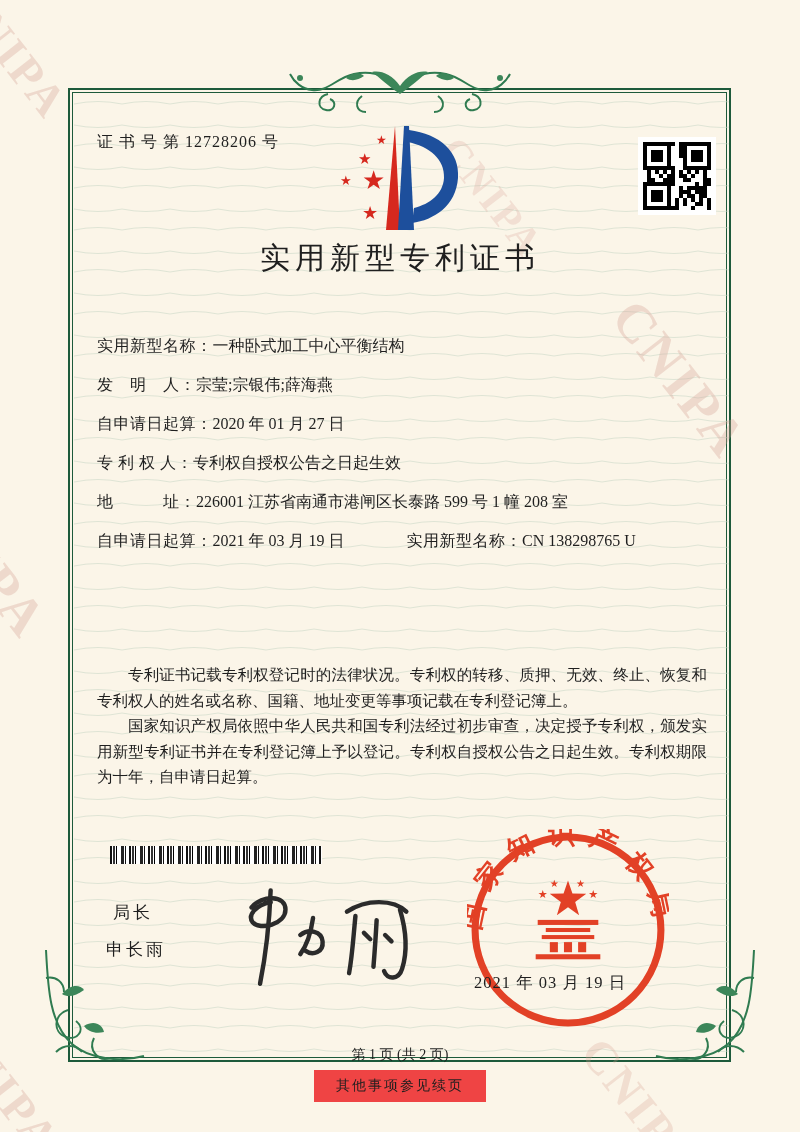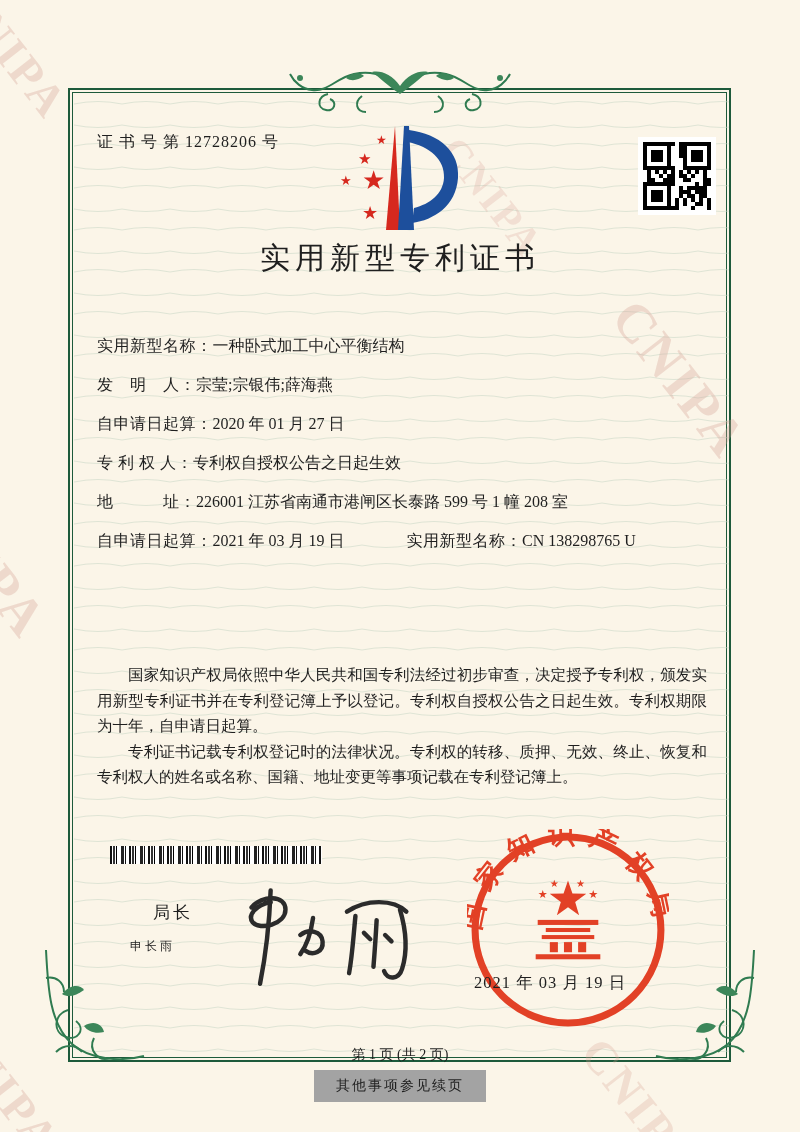--- a/index.html
+++ b/index.html
@@ -61,30 +61,30 @@
     position:absolute; left:110px; top:846px; width:212px; height:18px; z-index:2;
     background:
       repeating-linear-gradient(90deg,
         #111 0 2px, transparent 2px 3px,
         #333 3px 5px, transparent 5px 6px,
         #000 6px 7px, transparent 7px 11px,
         #222 11px 14px, transparent 14px 15px,
         #111 15px 16px, transparent 16px 19px),
       #fff;
   }
-  .signer-title { position:absolute; left:113px; top:901px; font-size:17px; letter-spacing:3px; z-index:2;margin-left:40px; }
-  .signer-name  { position:absolute; left:130px; top:938px; font-size:12px; letter-spacing:3px; z-index:2; }
+  .signer-title { position:absolute; left:113px; top:901px; font-size:17px; letter-spacing:3px; z-index:2; }
+  .signer-name  { position:absolute; left:106px; top:938px; font-size:17px; letter-spacing:3px; z-index:2; }
   .signature { position:absolute; left:224px; top:882px; width:212px; height:106px; z-index:2; }
   .signature path { stroke:#2b2b2b; stroke-width:4.2; fill:none; stroke-linecap:round; }
   .seal { position:absolute; left:467px; top:829px; width:202px; height:202px; z-index:2; opacity:.96; }
   .seal-date { position:absolute; left:474px; top:972px; z-index:3; font-size:16.5px; letter-spacing:1px; }
   .page-footer { position:absolute; left:0; top:1046px; width:800px; text-align:center; font-size:14px; z-index:2; }
   .note-box {
     position:absolute; left:50%; top:1070px; transform:translateX(-50%); z-index:2;
-    background:#a3a3a3; padding:7px 22px; font-size:14px; letter-spacing:2px;
+    background:#ef4444; padding:7px 22px; font-size:14px; letter-spacing:2px;
   }
 </style>
 </head>
 <body>
 
 <div id="page">
 
   <span class="wm wm1">CNIPA</span>
   <span class="wm wm2">CNIPA</span>
   <span class="wm wm3">CNIPA</span>
@@ -303,22 +303,22 @@
     </div>
     <div class="field-row">
       <span class="f-label">地　　　址：</span><span class="f-value">226001 江苏省南通市港闸区长泰路 599 号 1 幢 208 室</span>
     </div>
     <div class="field-row">
       <span class="f-label">自申请日起算：</span><span class="f-value">2021 年 03 月 19 日</span><span class="grant-sep"></span><span class="f-label">实用新型名称：</span><span class="f-value">CN 138298765 U</span>
     </div>
   </div>
 
   <div class="paragraphs">
+    <p>专利证书记载专利权登记时的法律状况。专利权的转移、质押、无效、终止、恢复和专利权人的姓名或名称、国籍、地址变更等事项记载在专利登记簿上。</p>
     <p>国家知识产权局依照中华人民共和国专利法经过初步审查，决定授予专利权，颁发实用新型专利证书并在专利登记簿上予以登记。专利权自授权公告之日起生效。专利权期限为十年，自申请日起算。</p>
-    <p>专利证书记载专利权登记时的法律状况。专利权的转移、质押、无效、终止、恢复和专利权人的姓名或名称、国籍、地址变更等事项记载在专利登记簿上。</p>
   </div>
 
   <div class="barcode"></div>
 
   <div class="signer-title">局长</div>
   <div class="signer-name">申长雨</div>
 
   <svg class="signature" viewBox="0 0 200 100">
     <path d="M44,8 C43,34 40,66 34,96"></path>
     <path d="M26,24 C36,12 58,12 58,26 C58,40 34,46 27,38 C22,31 30,22 44,19"></path>

